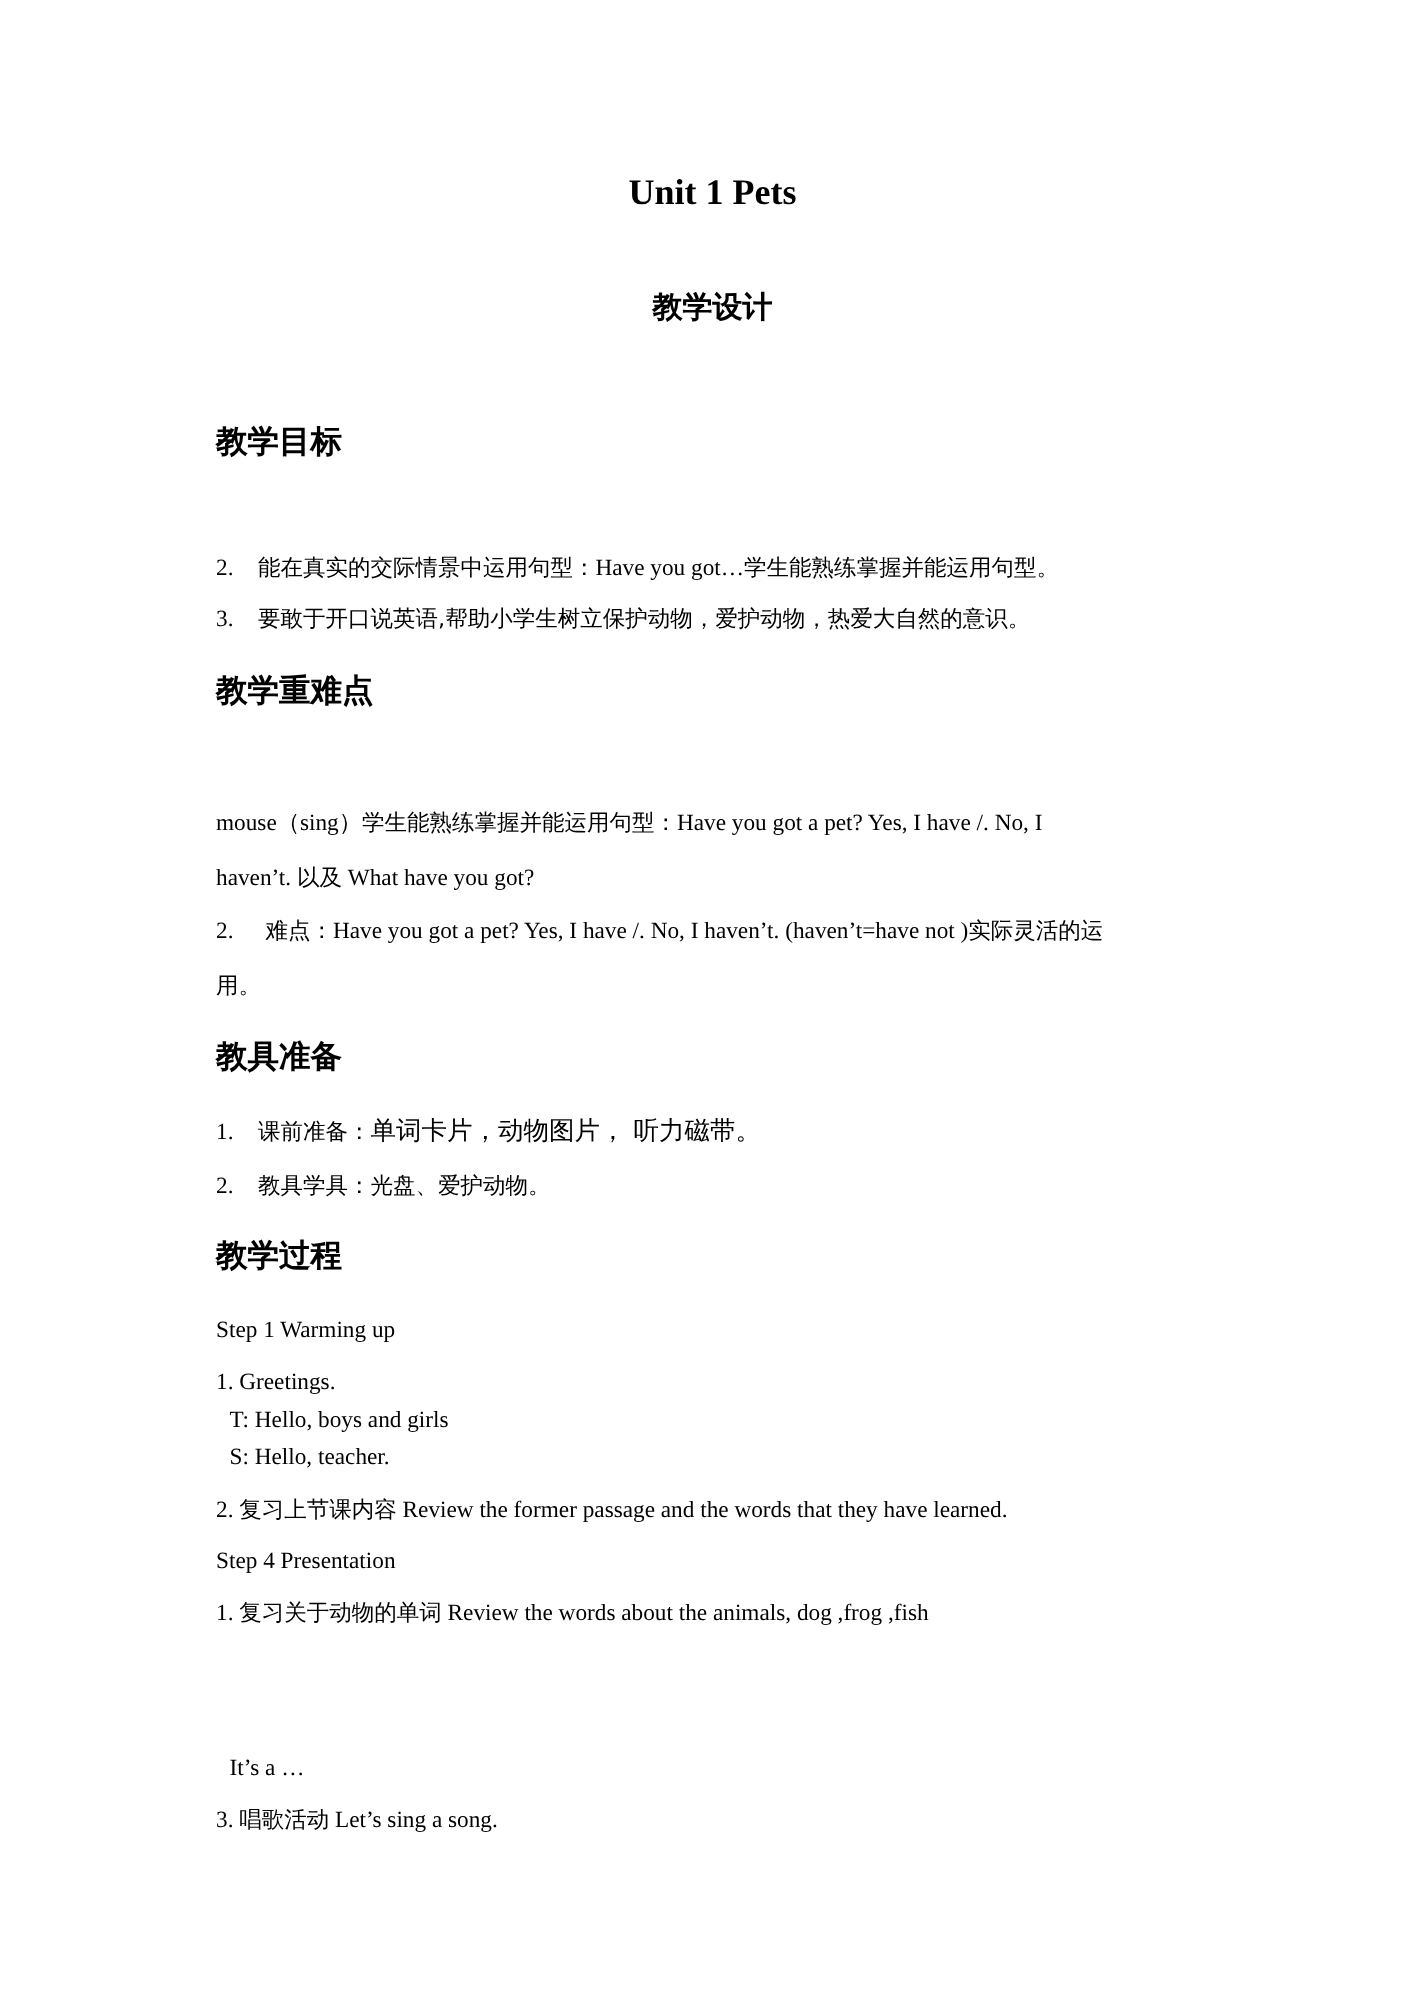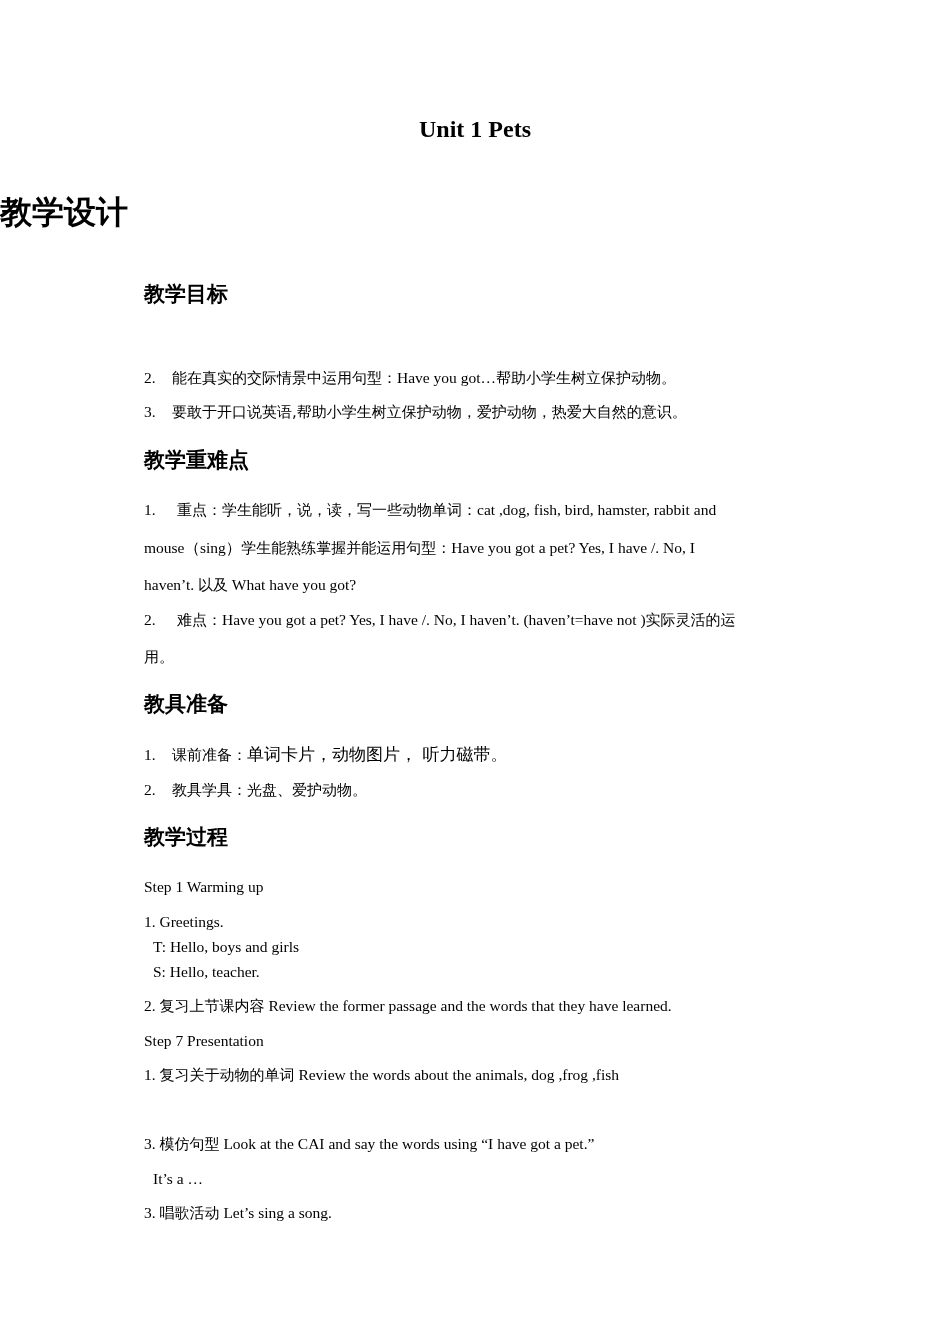--- a/index.html
+++ b/index.html
@@ -8,22 +8,22 @@
       font-family: "Liberation Serif", "DejaVu Serif", serif;
       color: #000;
     }
     .page { position: absolute; left: 0; top: 0; width: 950px; height: 1304px; }
     .title {
       position: absolute; left: 0; width: 950px; text-align: center;
       font-family: "Liberation Serif", serif; font-weight: bold; font-size: 24px;
       top: 116px; margin: 0;
     }
     .subtitle {
-      position: absolute; left: 0; width: 950px; 
-      font-family: "DejaVu Sans", sans-serif; font-weight: bold; font-size: 32px;
+      position: absolute; left: 0; width: 950px; text-align: center;
+      font-family: "DejaVu Sans", sans-serif; font-weight: bold; font-size: 20px;
       top: 191px; margin: 0;
     }
     .h {
       position: absolute; left: 144px; margin: 0;
       font-family: "DejaVu Sans", sans-serif; font-weight: bold; font-size: 21px;
       line-height: 26px;
     }
     .line {
       position: absolute; left: 144px; margin: 0; white-space: nowrap;
       font-size: 15.5px; line-height: 20px;
@@ -38,31 +38,28 @@
 <body>
 
 <div class="page">
 
   <h1 class="title">Unit 1 Pets</h1>
   <h2 class="subtitle">教学设计</h2>
 
   <h3 class="h" style="top:281px">教学目标</h3>
 
   <p class="line" style="top:368px">
-    <span class="num">2.</span><span class="cjk">能在真实的交际情景中运用句型：</span><span>Have you got…</span><span class="cjk">帮助小学生树立保护动物。</span>
+    <span class="num">2.</span><span class="cjk">能在真实的交际情景中运用句型：</span><span>Have you got…</span><span class="cjk">学生能熟练掌握并能运用句型。</span>
   </p>
   <p class="line" style="top:402px">
     <span class="num">3.</span><span class="cjk">要敢于开口说英语,帮助小学生树立保护动物，爱护动物，热爱大自然的意识。</span>
   </p>
 
   <h3 class="h" style="top:447px">教学重难点</h3>
 
-  <p class="line" style="top:500px">
-    <span class="num2">1.</span><span class="cjk">重点：学生能听，说，读，写一些动物单词：</span><span>cat ,dog, fish, bird, hamster, rabbit and</span>
-  </p>
   <p class="line" style="top:538px">
     <span>mouse（sing）</span><span class="cjk">学生能熟练掌握并能运用句型：</span><span>Have you got a pet?   Yes, I have /. No, I</span>
   </p>
   <p class="line" style="top:575px">
     <span>haven’t. </span><span class="cjk">以及</span><span> What  have you got?</span>
   </p>
   <p class="line" style="top:610px">
     <span class="num2">2.</span><span class="cjk">难点：</span><span>Have you got a pet?   Yes, I have /. No, I haven’t. (haven’t=have not )</span><span class="cjk">实际灵活的运</span>
   </p>
   <p class="line" style="top:647px">
@@ -81,25 +78,22 @@
   <h3 class="h" style="top:824px">教学过程</h3>
 
   <p class="line" style="top:877px">Step 1 Warming up</p>
   <p class="line" style="top:912px">1. Greetings.</p>
   <p class="line indent" style="top:937px">T: Hello, boys and girls</p>
   <p class="line indent" style="top:962px">S: Hello, teacher.</p>
   <p class="line" style="top:996px">
     <span>2. </span><span class="cjk">复习上节课内容</span><span> Review the former passage and the words that they have learned.</span>
   </p>
 
-  <p class="line" style="top:1031px">Step 7 Presentation</p>
+  <p class="line" style="top:1031px">Step 4 Presentation</p>
   <p class="line" style="top:1065px">
     <span>1. </span><span class="cjk">复习关于动物的单词</span><span> Review the words about the animals, dog ,frog ,fish</span>
-  </p>
-  <p class="line" style="top:1134px">
-    <span>3. </span><span class="cjk">模仿句型</span><span> Look at the CAI and say the words using “I have got a pet.”</span>
   </p>
   <p class="line indent" style="top:1169px">It’s a …</p>
   <p class="line" style="top:1203px">
     <span>3. </span><span class="cjk">唱歌活动</span><span> Let’s sing a song.</span>
   </p>
 
 </div>
 
 </body></html>

